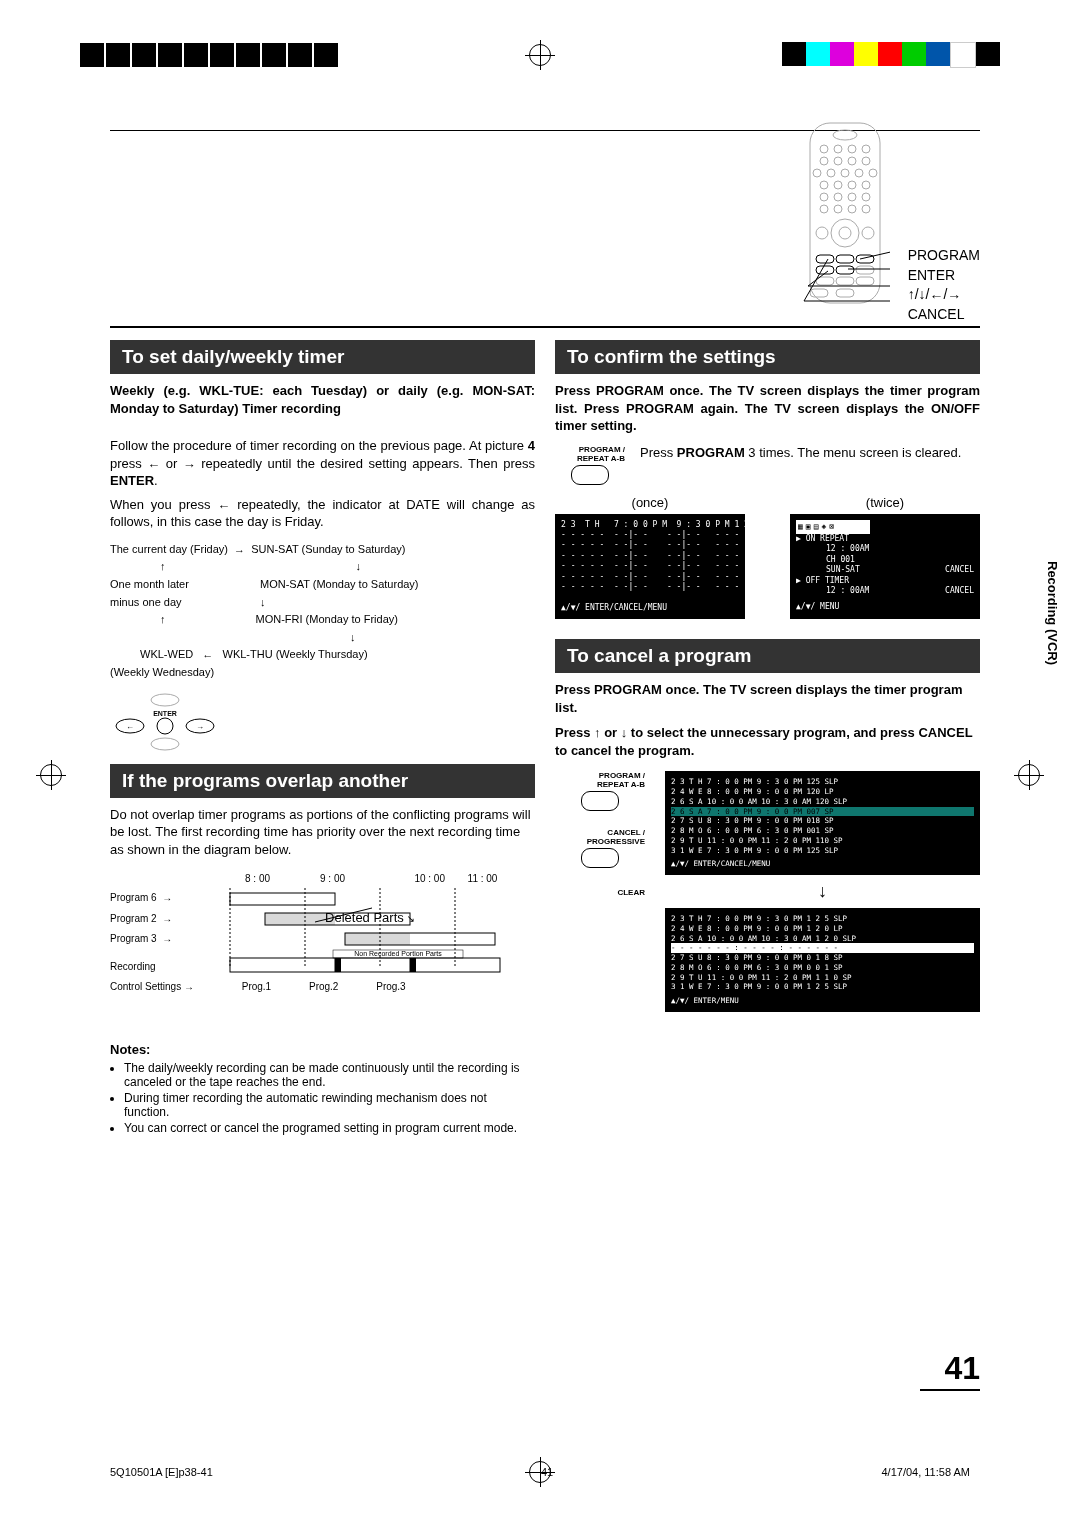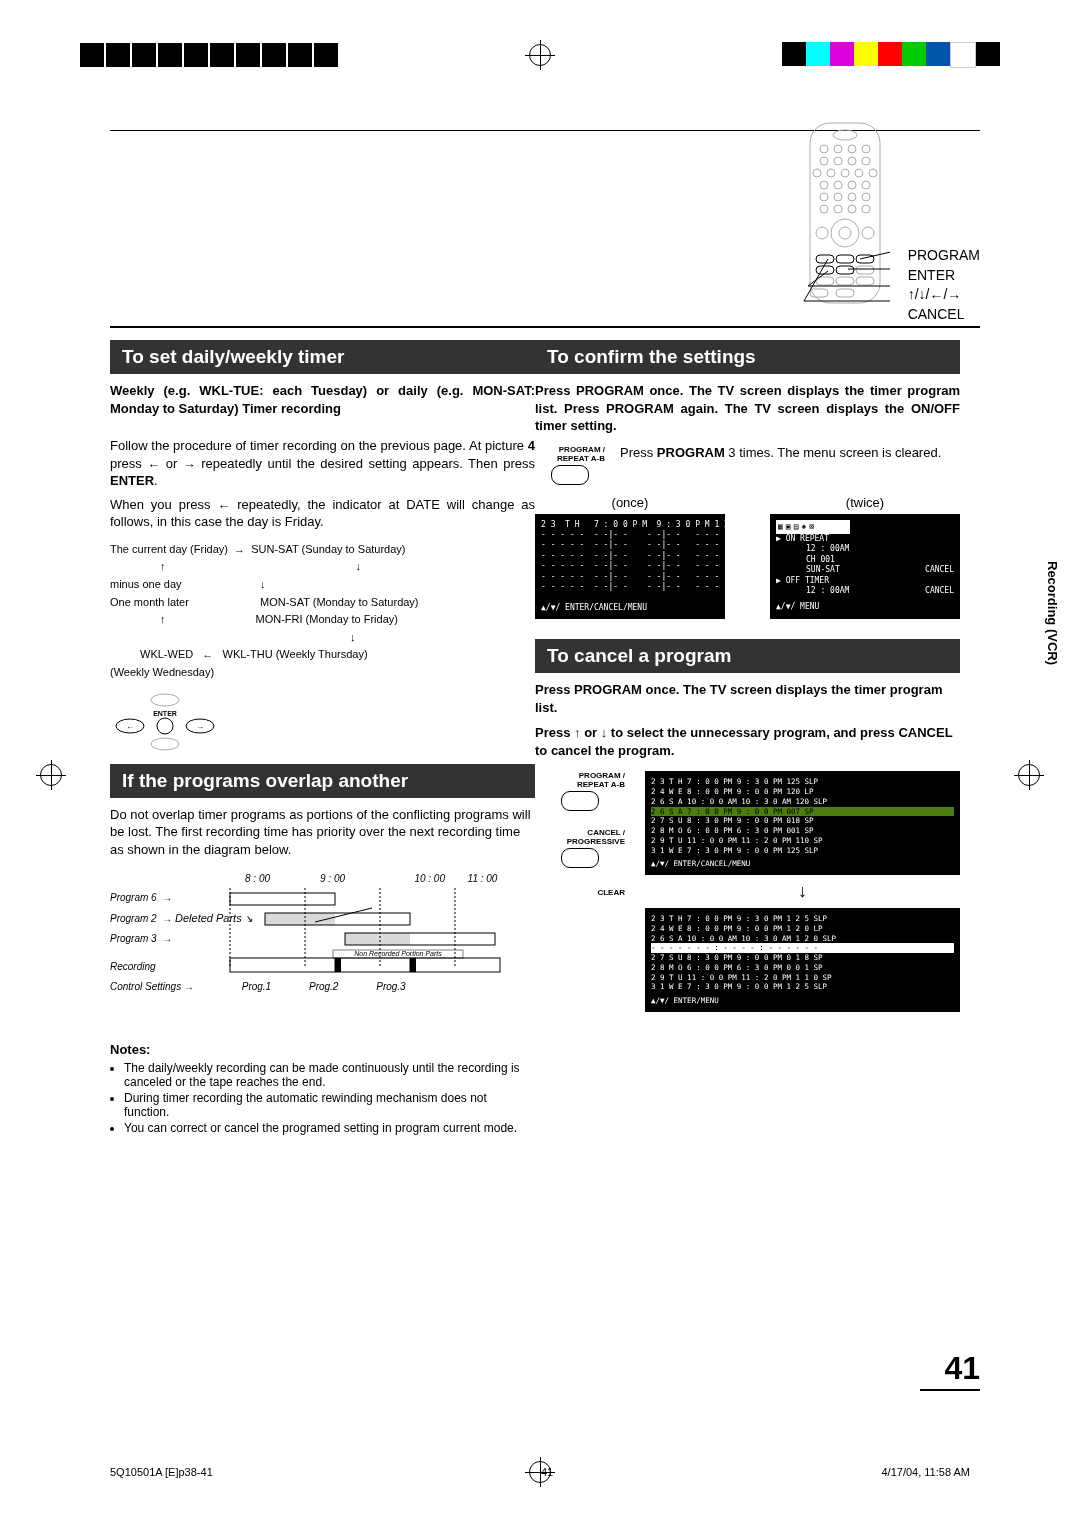--- a/index.html
+++ b/index.html
@@ -103,20 +103,21 @@
     font-size: 14px;
     line-height: 1.4;
   }
   .content {
     position: absolute;
     top: 195px;
     left: 0;
     right: 0;
     border-top: 2px solid #000;
     display: flex;
+    gap: 20px;
   }
   .col {
     width: 425px;
   }
   .section-header {
     background: #333;
     color: #fff;
     padding: 6px 12px;
     font-size: 19px;
     font-weight: bold;
@@ -208,21 +209,20 @@
   .reg-bottom::before { width: 1px; height: 30px; left: 50%; top: -5px; }
   .reg-bottom::after { height: 1px; width: 30px; top: 50%; left: -5px; }
   .flow-diagram {
     font-size: 11px;
     line-height: 1.6;
     margin: 10px 0;
   }
   .overlap-diagram {
     font-size: 10px;
     margin-top: 10px;
-    font-style: italic;
   }
   .overlap-row {
     display: flex;
     align-items: center;
     height: 20px;
   }
   .overlap-label {
     width: 110px;
   }
   svg { display: block; }
@@ -335,22 +335,22 @@
         <div class="bold">Weekly (e.g. WKL-TUE: each Tuesday) or daily (e.g. MON-SAT: Monday to Saturday) Timer recording</div>
         <div style="margin-top:20px">
           <span>Follow the procedure of timer recording on the previous page. At picture </span><b>4</b><span> press ← or → repeatedly until the desired setting appears. Then press </span><b>ENTER</b><span>.</span>
         </div>
         <div style="margin-top:6px">When you press ← repeatedly, the indicator at DATE will change as follows, in this case the day is Friday.</div>
       </div>
 
       <div class="flow-diagram">
         <div><span>The current day (Friday)</span> &nbsp;→&nbsp; <span>SUN-SAT (Sunday to Saturday)</span></div>
         <div style="padding-left:50px">↑<span style="display:inline-block;width:190px"></span>↓</div>
+        <div style="padding-left:0"><span style="display:inline-block;width:150px"><span>One month later</span></span><span>MON-SAT (Monday to Saturday)</span></div>
         <div style="padding-left:0"><span style="display:inline-block;width:150px"><span>minus one day</span></span>↓</div>
-        <div style="padding-left:0"><span style="display:inline-block;width:150px"><span>One month later</span></span><span>MON-SAT (Monday to Saturday)</span></div>
         <div style="padding-left:50px">↑<span style="display:inline-block;width:90px"></span><span>MON-FRI (Monday to Friday)</span></div>
         <div style="padding-left:240px">↓</div>
         <div style="padding-left:30px"><span>WKL-WED</span> &nbsp;&nbsp;←&nbsp;&nbsp; <span>WKL-THU (Weekly Thursday)</span></div>
         <div style="padding-left:0"><span>(Weekly Wednesday)</span></div>
       </div>
 
       <div style="text-align:center;margin:10px 0">
         <svg width="110" height="60">
           <ellipse cx="55" cy="8" rx="14" ry="6" fill="none" stroke="#aaa"></ellipse>
           <text x="55" y="24" text-anchor="middle" font-size="7" font-weight="bold">ENTER</text>
@@ -393,21 +393,21 @@
           <rect x="120" y="70" width="270" height="14" fill="none" stroke="#000"></rect>
           <line x1="225" y1="70" x2="225" y2="84" stroke="#000"></line>
           <line x1="300" y1="70" x2="300" y2="84" stroke="#000"></line>
           <rect x="225" y="70" width="6" height="14" fill="#000"></rect>
           <rect x="300" y="70" width="6" height="14" fill="#000"></rect>
           <rect x="223" y="62" width="130" height="8" fill="none" stroke="#000" stroke-width="0.5"></rect>
           <text x="288" y="68" font-size="7" text-anchor="middle">Non Recorded Portion Parts</text>
         </svg>
         <div style="position:relative;top:-95px;font-size:10px;line-height:20px;pointer-events:none">
           <div><span>Program 6</span> &nbsp;→</div>
-          <div><span>Program 2</span> &nbsp;→ <span style="font-size:11px">Deleted Parts</span> ↘</div>
+          <div><span>Program 2</span> &nbsp;→ <span style="margin-left:150px;font-size:13px">Deleted Parts</span> ↘</div>
           <div><span>Program 3</span> &nbsp;→</div>
           <div style="height:8px"></div>
           <div><span>Recording</span><br><span>Control Settings</span> → &nbsp;&nbsp;&nbsp;&nbsp;&nbsp;&nbsp;&nbsp;&nbsp;
             <span style="margin-left:20px">Prog.1</span>
             <span style="margin-left:35px">Prog.2</span>
             <span style="margin-left:35px">Prog.3</span>
           </div>
         </div>
       </div>
 
@@ -489,21 +489,21 @@
           <div class="button-label">CANCEL /</div>
           <div class="button-label">PROGRESSIVE</div>
           <div class="oval-btn"></div>
           <div class="button-label" style="margin-top:20px">CLEAR</div>
         </div>
         <div style="flex:1">
           <div class="black-box" style="font-size:7.5px">
             <div>2 3 T H    7 : 0 0 PM   9 : 3 0 PM  125  SLP</div>
             <div>2 4 W E    8 : 0 0 PM   9 : 0 0 PM  120  LP</div>
             <div>2 6 S A   10 : 0 0 AM  10 : 3 0 AM  120  SLP</div>
-            <div style="background:#4d7c0f;color:#000">2 6 S A    7 : 0 0 PM   9 : 0 0 PM  007  SP</div>
+            <div style="background:#0f766e;color:#000">2 6 S A    7 : 0 0 PM   9 : 0 0 PM  007  SP</div>
             <div>2 7 S U    8 : 3 0 PM   9 : 0 0 PM  018  SP</div>
             <div>2 8 M O    6 : 0 0 PM   6 : 3 0 PM  001  SP</div>
             <div>2 9 T U   11 : 0 0 PM  11 : 2 0 PM  110  SP</div>
             <div>3 1 W E    7 : 3 0 PM   9 : 0 0 PM  125  SLP</div>
             <div style="margin-top:4px">▲/▼/ ENTER/CANCEL/MENU</div>
           </div>
           <div style="text-align:center;font-size:18px;margin:6px 0">↓</div>
           <div class="black-box" style="font-size:7.5px">
             <div>2 3 T H    7 : 0 0 PM   9 : 3 0 PM  1 2 5  SLP</div>
             <div>2 4 W E    8 : 0 0 PM   9 : 0 0 PM  1 2 0  LP</div>

